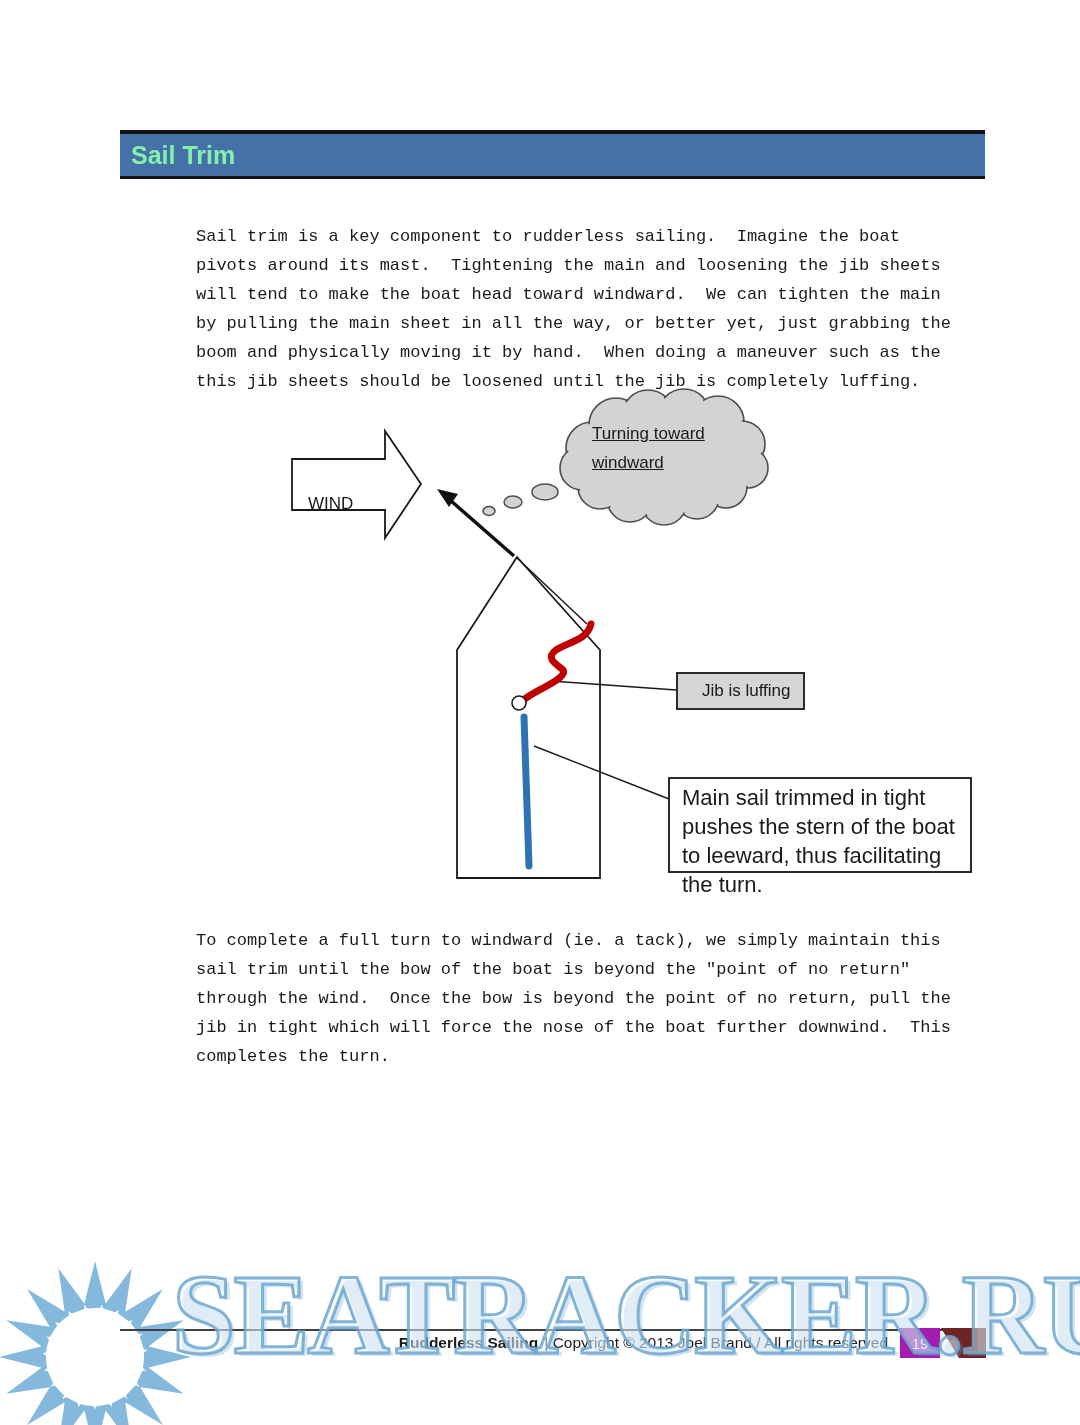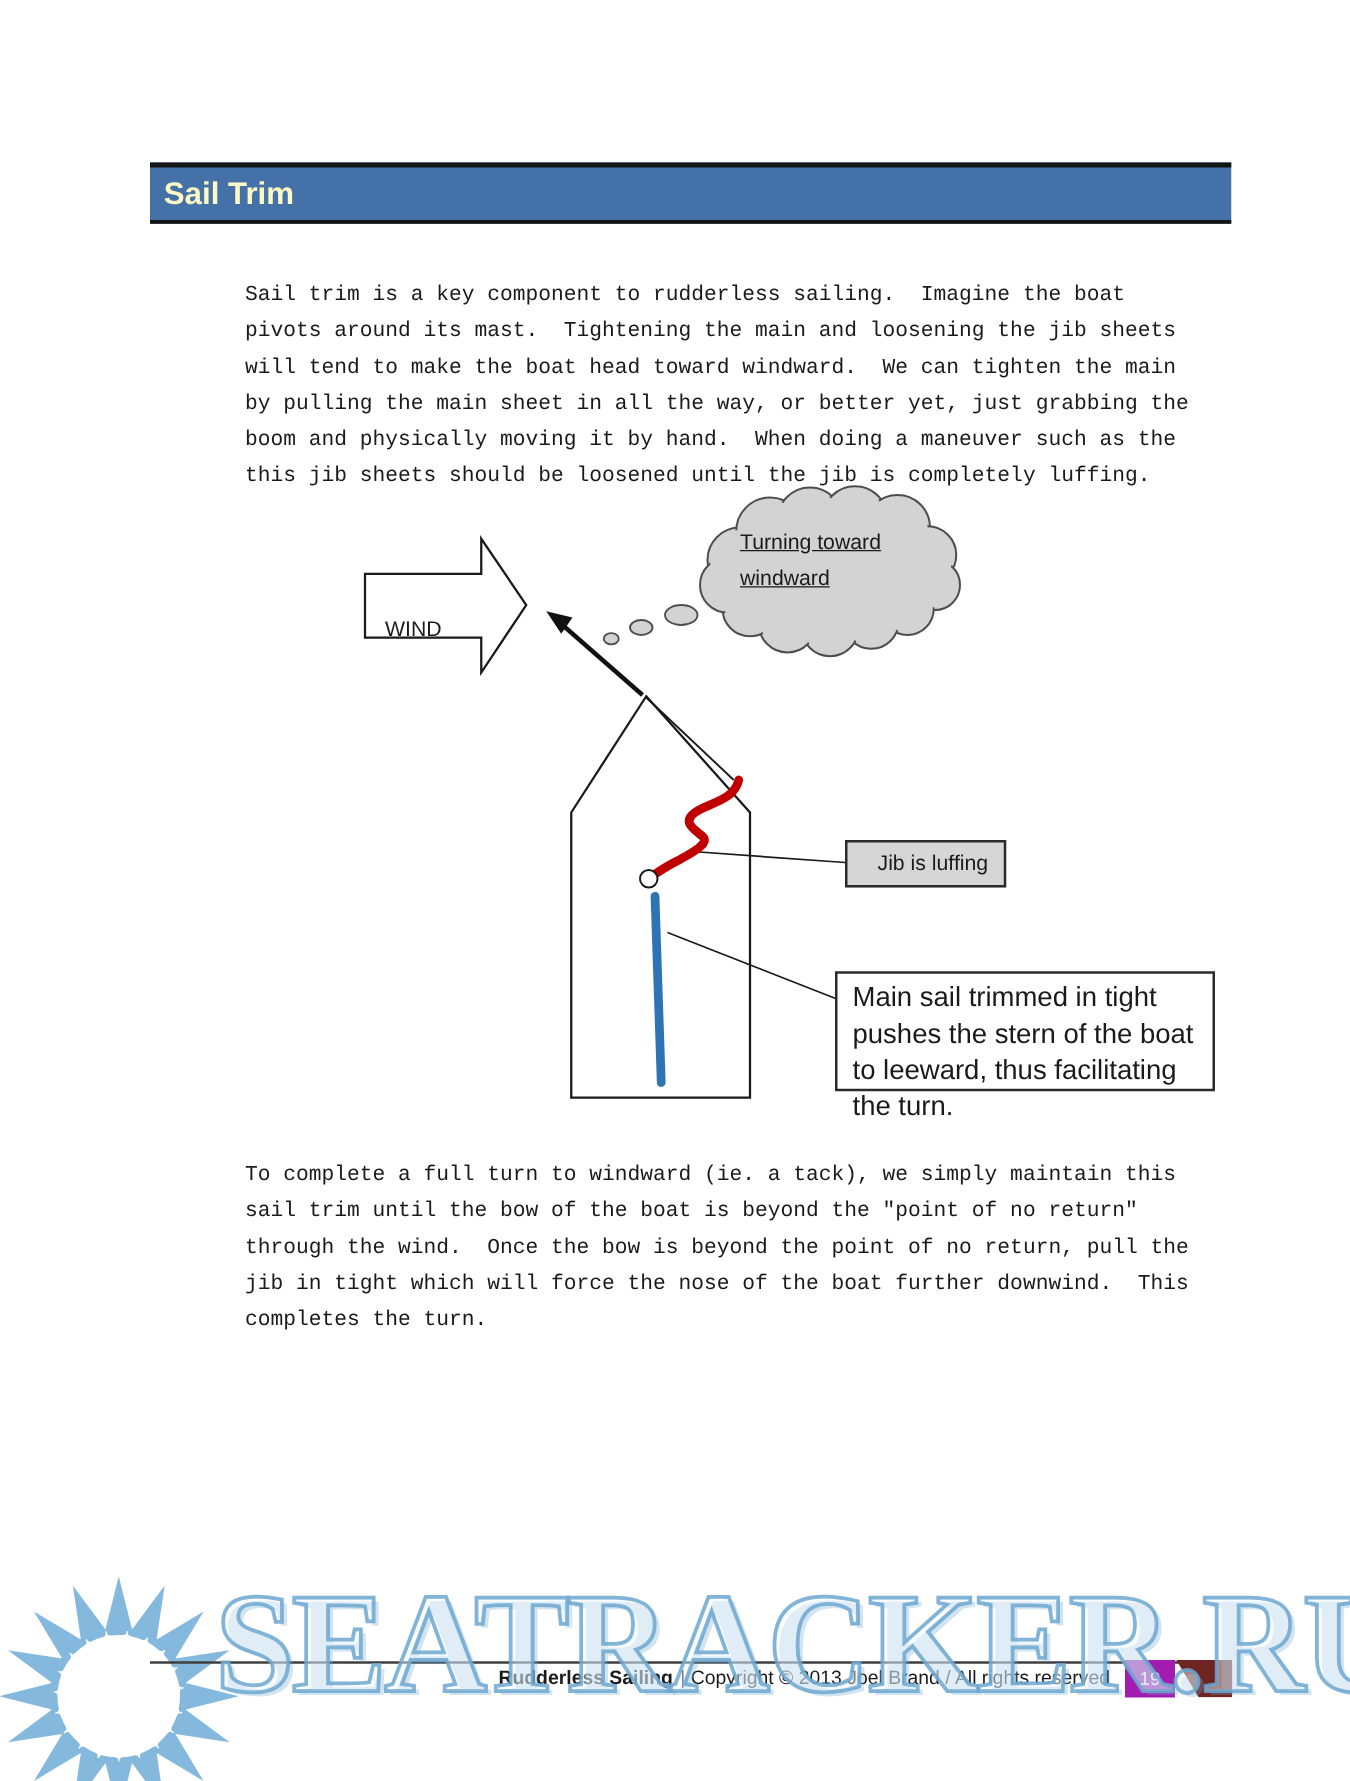--- a/index.html
+++ b/index.html
@@ -9,21 +9,21 @@
     background:#ffffff; overflow:hidden;
     font-family:"Liberation Sans", sans-serif; color:#1a1a1a;
   }
 
   
   .header-bar {
     position:absolute; left:120px; top:130px; width:865px; height:49px;
     background:#4472a8; border-top:4px solid #141414; border-bottom:3px solid #141414;
     display:flex; align-items:center; padding-left:11px;
   }
-  .header-bar .title { color:#fef9c3; font-weight:bold; font-size:25px; }
+  .header-bar .title { color:#86efac; font-weight:bold; font-size:25px; }
 
   
   .para {
     position:absolute; left:196px; width:772px;
     font-size:17px; line-height:29px; white-space:pre-wrap;font-family:Liberation Mono, monospace;
   }
   .para1 { top:222px; }
   .para2 { top:926px; }
 
   

